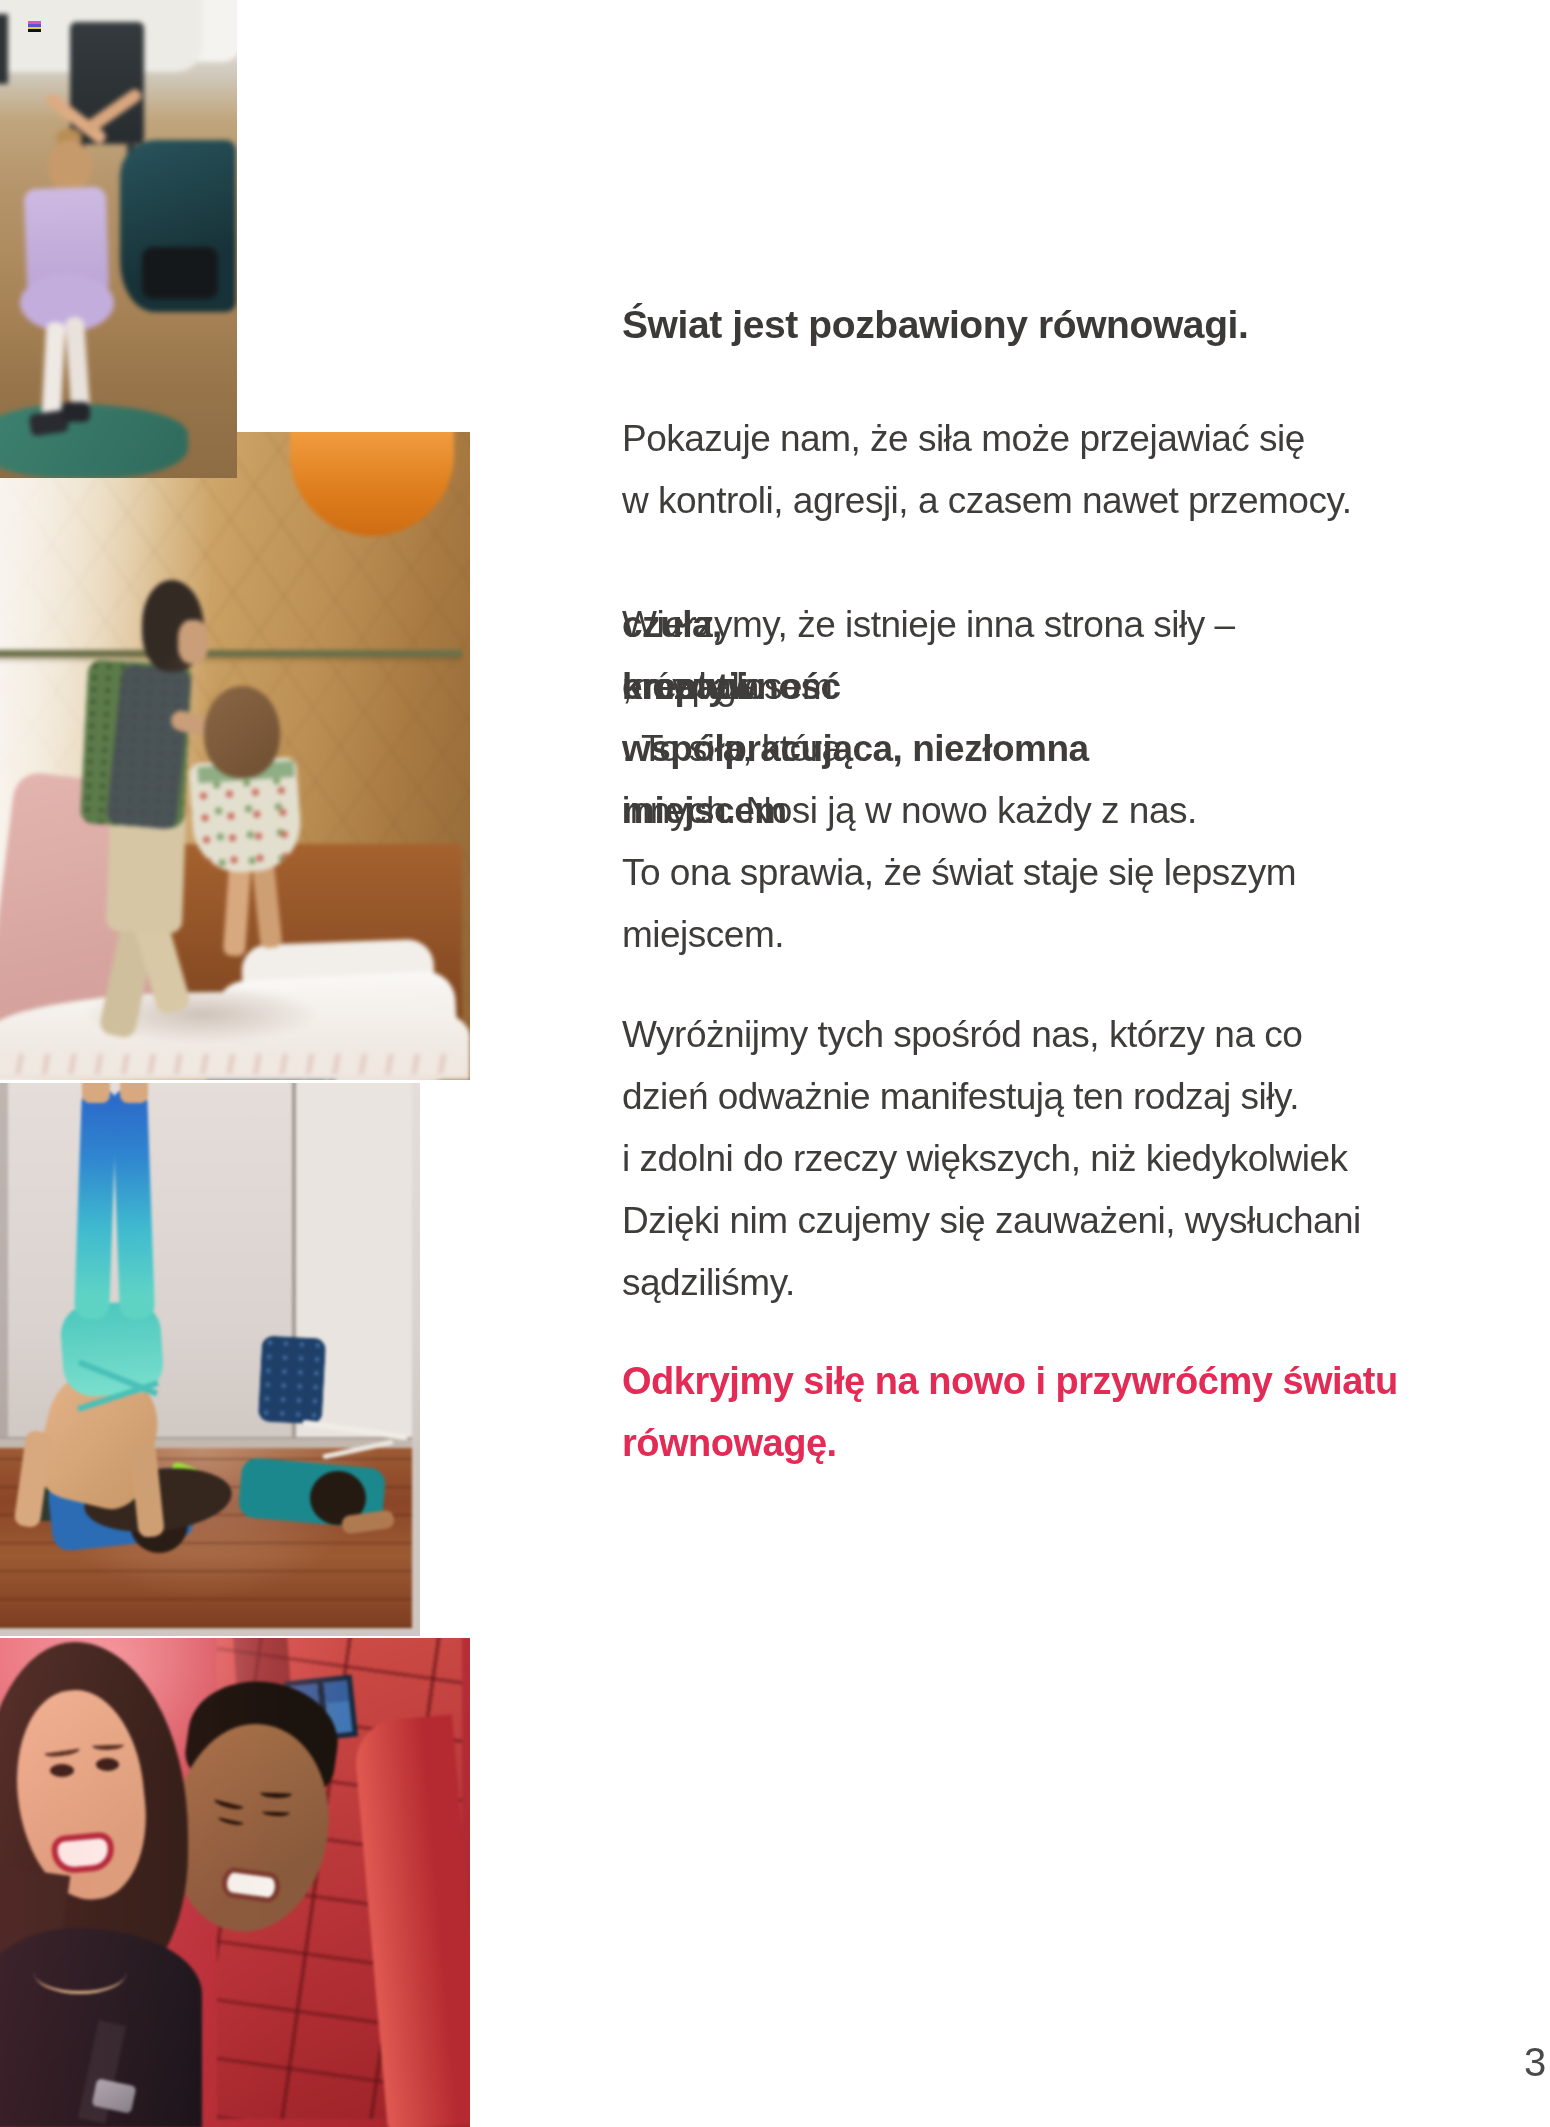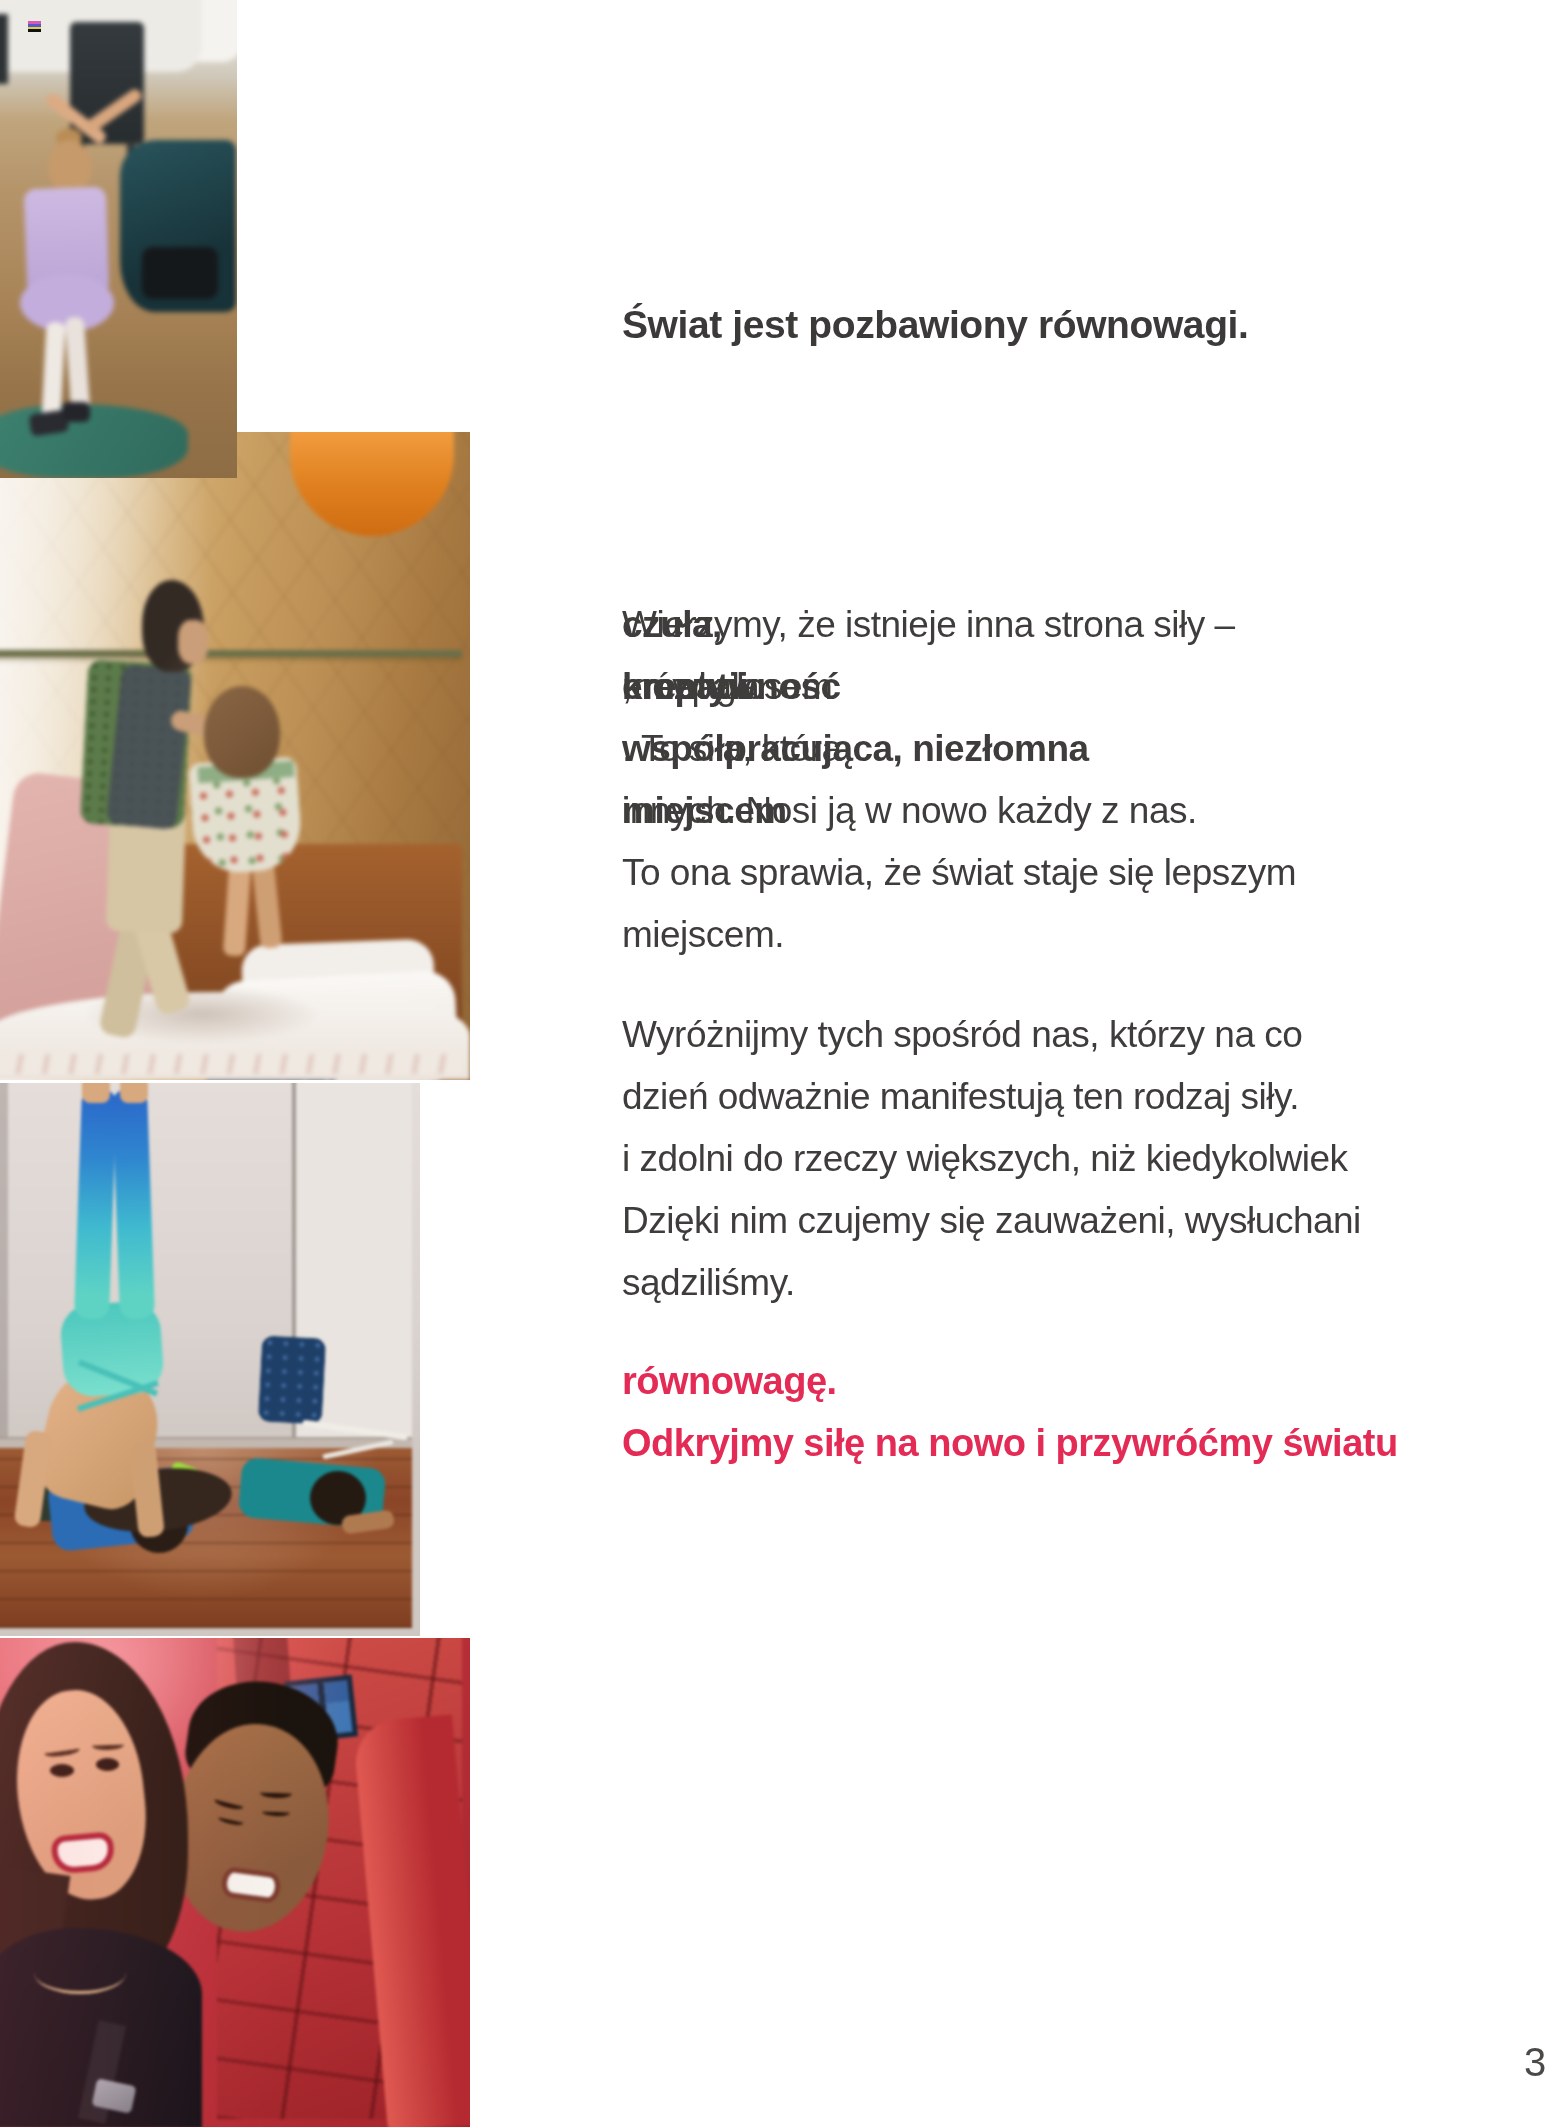--- a/index.html
+++ b/index.html
@@ -283,20 +283,28 @@
 
   <div id="brand-stripes">
       <div style="background: rgb(217, 87, 181);"></div>
       <div style="background: rgb(85, 88, 207);"></div>
       <div style="background: rgb(222, 210, 58);"></div>
       <div style="background: rgb(16, 16, 16);"></div>
     </div>
 
   <div class="textcol">
     <h1>Świat jest pozbawiony równowagi.</h1>
+    <div class="para" id="para-0">
+        <div class="line">
+          <span>Pokazuje nam, że siła może przejawiać się</span>
+        </div>
+        <div class="line">
+          <span>w kontroli, agresji, a czasem nawet przemocy.</span>
+        </div>
+      </div>
     <div class="para" id="para-1">
         <div class="line">
           <span>Wierzymy, że istnieje inna strona siły – </span>
           <b>czuła,</b>
         </div>
         <div class="line">
           <span>mówi głosem </span>
           <b>empatii</b>
           <span>, rozpala </span>
           <b>kreatywność</b>
@@ -329,22 +337,22 @@
         </div>
         <div class="line">
           <span>Dzięki nim czujemy się zauważeni, wysłuchani</span>
         </div>
         <div class="line">
           <span>sądziliśmy.</span>
         </div>
       </div>
     <div class="para" id="para-3">
         <div class="line">
+          <b>Odkryjmy siłę na nowo i przywróćmy światu</b>
+        </div>
+        <div class="line">
           <b>równowagę.</b>
-        </div>
-        <div class="line">
-          <b>Odkryjmy siłę na nowo i przywróćmy światu</b>
         </div>
       </div>
   </div>
 
   <div class="page-number">3</div>
 </div>
 
 </body></html>

